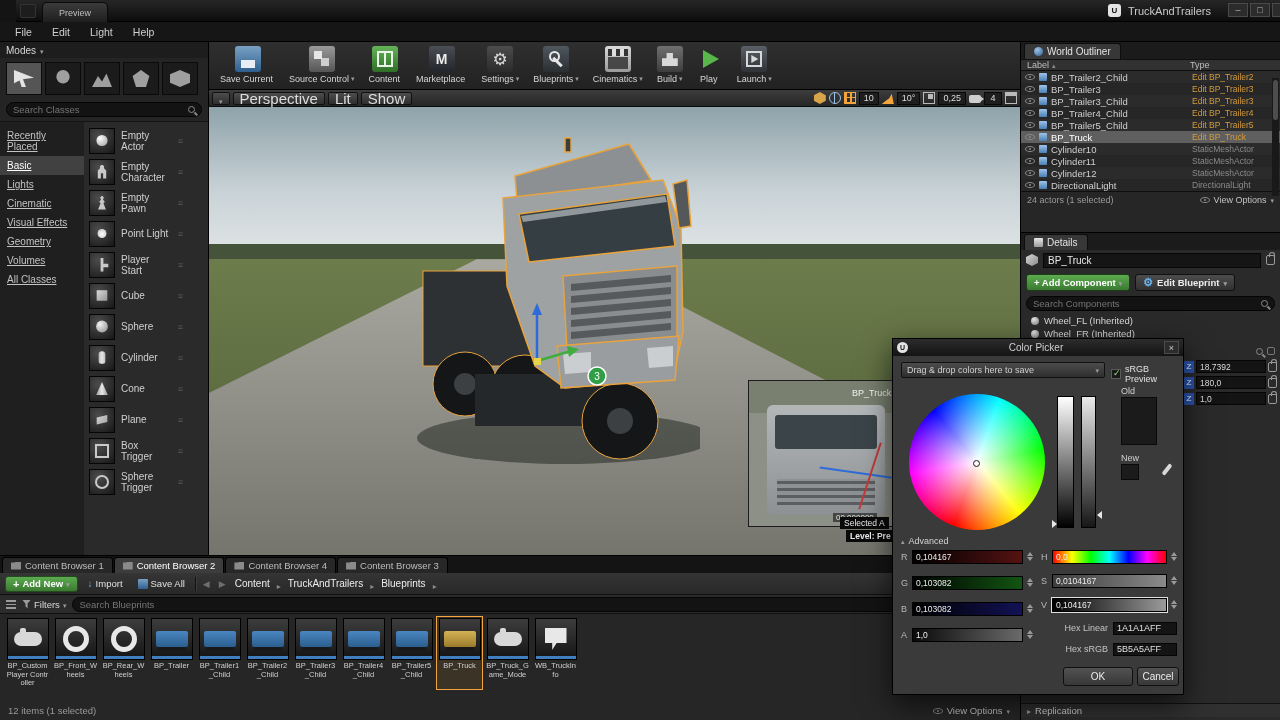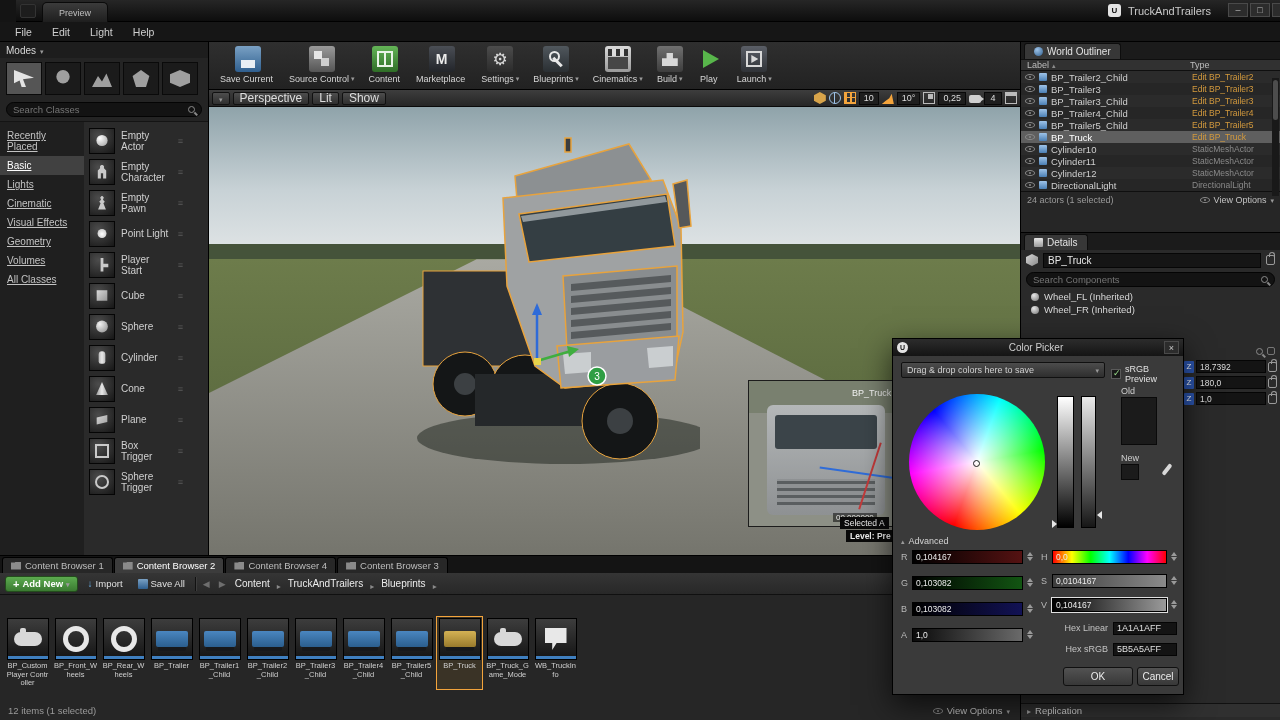--- a/index.html
+++ b/index.html
@@ -87,21 +87,21 @@
   .mi-ico[data-icon="cone"]::after { clip-path:polygon(50% 4%,92% 96%,8% 96%); background:linear-gradient(90deg,#8a8a8a,#e8e8e8,#8a8a8a); }
   .mi-ico[data-icon="plane"]::after { clip-path:polygon(12% 35%,88% 18%,88% 68%,12% 85%); background:linear-gradient(135deg,#ddd,#999); }
   .mi-ico[data-icon="box-trigger"]::after { background:none; border:2px solid #c9c9c9; }
   .mi-ico[data-icon="sphere-trigger"]::after { background:none; border:2px solid #c9c9c9; border-radius:50%; }
   .mi-label { flex:1; font-size:10px; color:#cfcfcf; }
   .mi-grip { color:#5a5a5a; font-size:9px; margin-right:5px; }
 
   
   .viewport { position:absolute; left:209px; top:90px; width:811px; height:465px; background:#000; overflow:hidden; }
   .vp-toolbar { position:absolute; top:0; left:0; right:0; height:17px; background:linear-gradient(#3d3d3d,#262626); border-bottom:1px solid #0a0a0a; display:flex; align-items:center; padding:0 3px; gap:3px; z-index:5; }
-  .vp-btn { height:13px; background:linear-gradient(#4d4d4d,#2f2f2f); border:1px solid #111; border-radius:2px; font-size:12px; color:#ddd; display:flex; align-items:center; padding:0 6px; gap:3px; }
+  .vp-btn { height:13px; background:linear-gradient(#4d4d4d,#2f2f2f); border:1px solid #111; border-radius:2px; font-size:15px; color:#ddd; display:flex; align-items:center; padding:0 6px; gap:3px; }
   .caret::after { content:"▾"; font-size:7px; color:#9a9a9a; }
   .vp-right { margin-left:auto; display:flex; align-items:center; gap:3px; }
   .vp-chip { height:13px; min-width:18px; background:#1e1e1e; border:1px solid #090909; font-size:9px; color:#ddd; display:flex; align-items:center; justify-content:center; padding:0 4px; }
   .vpi { width:12px; height:12px; position:relative; flex:none; }
   .vpi.grid-orange { border:1px solid #f3a43c; background:repeating-linear-gradient(0deg,#f3a43c 0 1.5px,transparent 1.5px 5px),repeating-linear-gradient(90deg,#f3a43c 0 1.5px,transparent 1.5px 5px); }
   .vpi.angle-orange { background:#f3a43c; clip-path:polygon(0 100%,100% 100%,82% 14%,62% 52%,30% 74%); }
   .vpi.scale { border:1px solid #bbb; } .vpi.scale::after { content:""; position:absolute; right:1px; top:1px; width:5px; height:5px; background:#bbb; }
   .vpi.cam { background:#cfcfcf; border-radius:2px; height:8px; margin-top:2px; } .vpi.cam::after { content:""; position:absolute; right:-3px; top:1px; border-left:4px solid #cfcfcf; border-top:3px solid transparent; border-bottom:3px solid transparent; }
   .vpi.globe { border:1px solid #9ec3e8; border-radius:50%; } .vpi.globe::after { content:""; position:absolute; left:4.5px; top:0; bottom:0; width:1px; background:#9ec3e8; }
   .vpi.snapcube { background:#d8a44a; clip-path:polygon(50% 0,100% 28%,100% 72%,50% 100%,0 72%,0 28%); }
@@ -689,20 +689,31 @@
         <div class="panel-tab">
           <span class="tab-ico doc"></span>
           <span>Details</span>
         </div>
       </div>
       <div class="det-name-row">
         <span class="det-cube"></span>
         <input class="det-name-input" value="BP_Truck" style="">
         <span class="lock"></span>
       </div>
+      <div class="det-btn-row">
+        <div class="add-comp-btn">
+          <span>+ Add Component</span>
+          <span class="caret"></span>
+        </div>
+        <div class="edit-bp-btn">
+          <span class="bp-gear">⚙</span>
+          <span>Edit Blueprint</span>
+          <span class="caret"></span>
+        </div>
+      </div>
       <div class="det-search-row">
         <div class="search-box">
           <input class="search-input" placeholder="Search Components" style="">
           <span class="mag"></span>
         </div>
       </div>
 
         <div class="comp-row">
           <span class="comp-ico"></span>
           <span>Wheel_FL (Inherited)</span>
@@ -788,20 +799,32 @@
 
         <span class="crumb">Content</span>
         <span class="crumb-sep"></span>
 
         <span class="crumb">TruckAndTrailers</span>
         <span class="crumb-sep"></span>
 
         <span class="crumb">Blueprints</span>
         <span class="crumb-sep"></span>
 
+    </div>
+    <div class="cb-filterbar">
+      <span class="srclist-ico"></span>
+      <span class="filters-label">
+        <span class="funnel"></span>
+        <span>Filters</span>
+        <span class="caret"></span>
+      </span>
+      <div class="search-box">
+        <input class="search-input" placeholder="Search Blueprints" style="">
+        <span class="mag"></span>
+      </div>
     </div>
     <div class="cb-assets">
 
         <div class="asset" data-state="">
           <div class="asset-thumb" data-thumb="gamepad"></div>
           <div class="asset-label">BP_Custom Player Controller</div>
         </div>
 
         <div class="asset" data-state="">
           <div class="asset-thumb" data-thumb="wheel"></div>

